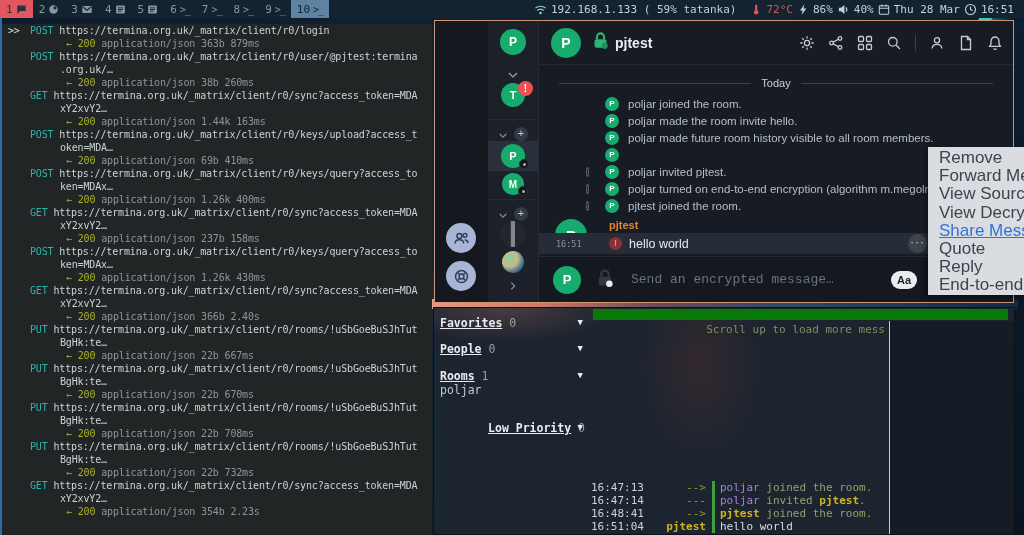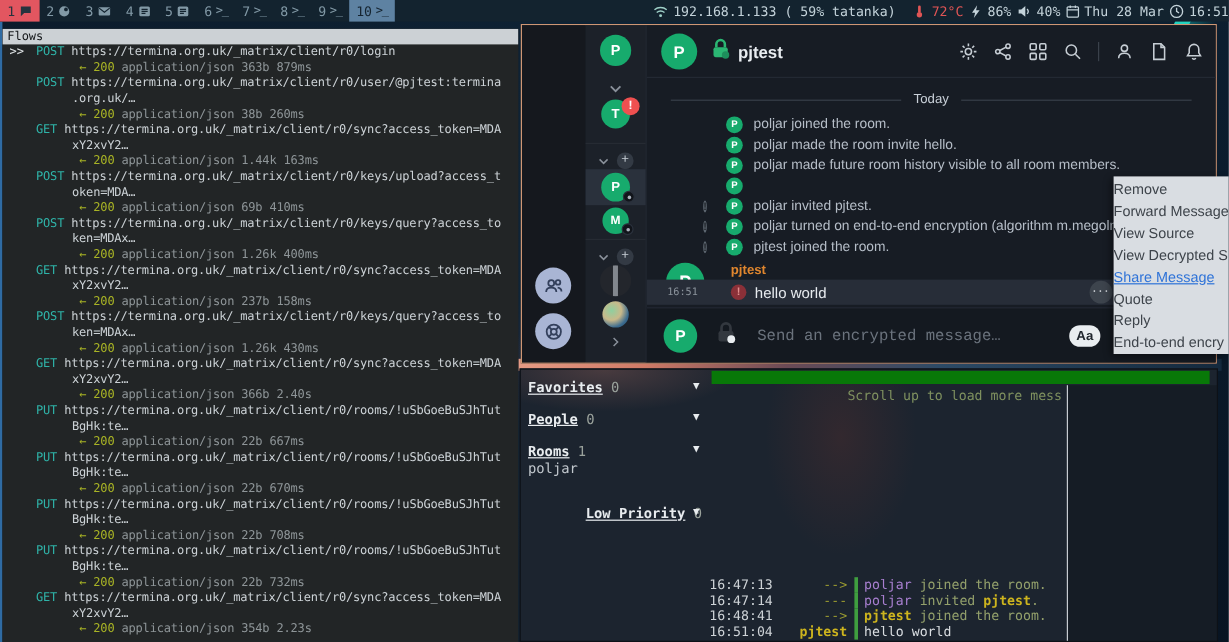--- a/index.html
+++ b/index.html
@@ -28,21 +28,21 @@
     background:#13232f; display:flex; align-items:center; font-size:11px; color:#92a9b4; }
   .ws-list { display:flex; height:18px; }
   .ws { display:flex; align-items:center; gap:3px; padding:0 6px; height:18px;
     font-family:"DejaVu Sans Mono", monospace; font-size:11px; color:#8299a6; cursor:pointer; }
   .ws .term-glyph { font-size:10px; letter-spacing:-1px; }
   .ws.urgent  { background:#e25660; color:#27333e; }
   .ws.urgent .ws-ic { color:#27333e; }
   .ws.focused { background:#5e82a2; color:#152430; }
   .ws-ic { display:inline-flex; align-items:center; }
   .bar-status { margin-left:auto; display:flex; align-items:center; gap:4px;
-    font-family:"DejaVu Sans Mono", monospace; font-size:11px; color:#c3d2d9; padding-right:0; }
+    font-family:"DejaVu Sans Mono", monospace; font-size:11px; color:#c3d2d9; padding-right:10px; }
   .bar-status svg { display:block; }
   .bar-red { color:#e05555; }
   .st-gap { width:6px; }
 
   
   .mitm { position:absolute; left:2px; top:24px; width:430px; height:511px;
     background:#222526; z-index:1; overflow:hidden; }
   .mitm-title { height:13px; background:#ccd1d5; color:#14171a;
     font-family:"DejaVu Sans Mono", monospace; font-size:10px; line-height:13px; padding-left:4px; }
   .flowlist { font-family:"DejaVu Sans Mono", monospace; font-size:10px; line-height:13px;
@@ -117,21 +117,21 @@
     border-top:1px solid #232933; display:flex; align-items:center; }
   .cmp-av { width:28px; height:28px; margin-left:14px; font-size:13px; }
   .cmp-lock { margin-left:14px; }
   .cmp-ph { margin-left:16px; font-size:13px; color:#6b737d;font-family:Liberation Mono, monospace; }
   .aa-pill { position:absolute; right:96px; width:26px; height:18px; background:#e9edf0; color:#20262e;
     border-radius:9px; font-size:11px; font-weight:bold; text-align:center; line-height:18px; cursor:pointer; }
 
   
   .ctx-menu { position:absolute; left:928px; top:147px; width:96px; height:148px; z-index:5;
     background:#d9dde2; box-shadow:-2px 2px 6px rgba(0,0,0,.45); overflow:hidden; padding-top:2px; }
-  .ctx-item { height:18.2px; line-height:18.2px; font-size:12px; color:#3e444b;
+  .ctx-item { height:18.2px; line-height:18.2px; padding-left:11px; font-size:17px; color:#3e444b;
     white-space:nowrap; cursor:pointer; }
   .ctx-item.hl { color:#2f73d8; text-decoration:underline; }
 
   
   .gomuks { position:absolute; left:433px; top:307px; width:582px; height:228px; z-index:1;
     background:
       radial-gradient(160px 50px at 12% 0%, rgba(232,140,120,.22), transparent 70%),
       radial-gradient(90px 140px at 46% 25%, rgba(130,55,45,.22), transparent 70%),
       #1c242f;
     border:1px solid #0d1117; display:flex;
@@ -285,21 +285,20 @@
       <svg width="13" height="13" viewBox="0 0 14 14">
           <circle cx="7" cy="7" r="5.4" stroke="#c3d2d9" stroke-width="1.2" fill="none"></circle>
           <path d="M7 3.8V7l2.2 1.4" stroke="#c3d2d9" stroke-width="1.2" fill="none"></path>
         </svg>
     </span>
     <span>16:51</span>
   </div>
 </div>
 
 <div class="mitm">
-  <div class="mitm-title mono">Flows</div>
   <div class="flowlist" id="flow-list"><div><div class="fl"><span class="m-mark">&gt;&gt;</span><span class="m-method">POST</span><span class="m-url"> https://termina.org.uk/_matrix/client/r0/login</span></div><div class="fl resp"><span class="m-status">← 200</span><span class="m-meta"> application/json 363b 879ms</span></div></div><div><div class="fl"><span class="m-mark"></span><span class="m-method">POST</span><span class="m-url"> https://termina.org.uk/_matrix/client/r0/user/@pjtest:termina</span></div><div class="fl cont"><span class="m-url">.org.uk/…</span></div><div class="fl resp"><span class="m-status">← 200</span><span class="m-meta"> application/json 38b 260ms</span></div></div><div><div class="fl"><span class="m-mark"></span><span class="m-method">GET</span><span class="m-url"> https://termina.org.uk/_matrix/client/r0/sync?access_token=MDA</span></div><div class="fl cont"><span class="m-url">xY2xvY2…</span></div><div class="fl resp"><span class="m-status">← 200</span><span class="m-meta"> application/json 1.44k 163ms</span></div></div><div><div class="fl"><span class="m-mark"></span><span class="m-method">POST</span><span class="m-url"> https://termina.org.uk/_matrix/client/r0/keys/upload?access_t</span></div><div class="fl cont"><span class="m-url">oken=MDA…</span></div><div class="fl resp"><span class="m-status">← 200</span><span class="m-meta"> application/json 69b 410ms</span></div></div><div><div class="fl"><span class="m-mark"></span><span class="m-method">POST</span><span class="m-url"> https://termina.org.uk/_matrix/client/r0/keys/query?access_to</span></div><div class="fl cont"><span class="m-url">ken=MDAx…</span></div><div class="fl resp"><span class="m-status">← 200</span><span class="m-meta"> application/json 1.26k 400ms</span></div></div><div><div class="fl"><span class="m-mark"></span><span class="m-method">GET</span><span class="m-url"> https://termina.org.uk/_matrix/client/r0/sync?access_token=MDA</span></div><div class="fl cont"><span class="m-url">xY2xvY2…</span></div><div class="fl resp"><span class="m-status">← 200</span><span class="m-meta"> application/json 237b 158ms</span></div></div><div><div class="fl"><span class="m-mark"></span><span class="m-method">POST</span><span class="m-url"> https://termina.org.uk/_matrix/client/r0/keys/query?access_to</span></div><div class="fl cont"><span class="m-url">ken=MDAx…</span></div><div class="fl resp"><span class="m-status">← 200</span><span class="m-meta"> application/json 1.26k 430ms</span></div></div><div><div class="fl"><span class="m-mark"></span><span class="m-method">GET</span><span class="m-url"> https://termina.org.uk/_matrix/client/r0/sync?access_token=MDA</span></div><div class="fl cont"><span class="m-url">xY2xvY2…</span></div><div class="fl resp"><span class="m-status">← 200</span><span class="m-meta"> application/json 366b 2.40s</span></div></div><div><div class="fl"><span class="m-mark"></span><span class="m-method">PUT</span><span class="m-url"> https://termina.org.uk/_matrix/client/r0/rooms/!uSbGoeBuSJhTut</span></div><div class="fl cont"><span class="m-url">BgHk:te…</span></div><div class="fl resp"><span class="m-status">← 200</span><span class="m-meta"> application/json 22b 667ms</span></div></div><div><div class="fl"><span class="m-mark"></span><span class="m-method">PUT</span><span class="m-url"> https://termina.org.uk/_matrix/client/r0/rooms/!uSbGoeBuSJhTut</span></div><div class="fl cont"><span class="m-url">BgHk:te…</span></div><div class="fl resp"><span class="m-status">← 200</span><span class="m-meta"> application/json 22b 670ms</span></div></div><div><div class="fl"><span class="m-mark"></span><span class="m-method">PUT</span><span class="m-url"> https://termina.org.uk/_matrix/client/r0/rooms/!uSbGoeBuSJhTut</span></div><div class="fl cont"><span class="m-url">BgHk:te…</span></div><div class="fl resp"><span class="m-status">← 200</span><span class="m-meta"> application/json 22b 708ms</span></div></div><div><div class="fl"><span class="m-mark"></span><span class="m-method">PUT</span><span class="m-url"> https://termina.org.uk/_matrix/client/r0/rooms/!uSbGoeBuSJhTut</span></div><div class="fl cont"><span class="m-url">BgHk:te…</span></div><div class="fl resp"><span class="m-status">← 200</span><span class="m-meta"> application/json 22b 732ms</span></div></div><div><div class="fl"><span class="m-mark"></span><span class="m-method">GET</span><span class="m-url"> https://termina.org.uk/_matrix/client/r0/sync?access_token=MDA</span></div><div class="fl cont"><span class="m-url">xY2xvY2…</span></div><div class="fl resp"><span class="m-status">← 200</span><span class="m-meta"> application/json 354b 2.23s</span></div></div></div>
 </div>
 
 <div class="mirage">
 
   <div class="mg-util">
     <div class="fab" style="top:202px;">
       <svg width="17" height="17" viewBox="0 0 16 16">
           <circle cx="6" cy="5.6" r="2.3"></circle>
           <path d="M2 12.6c0-2.2 1.8-3.4 4-3.4s4 1.2 4 3.4"></path>

